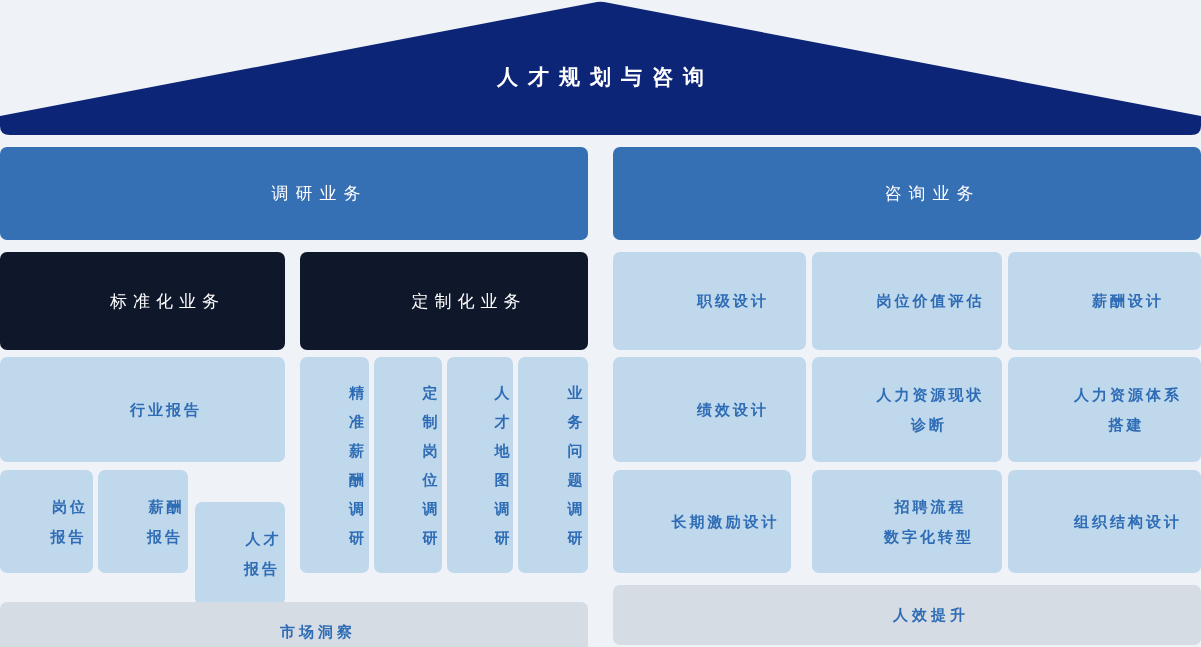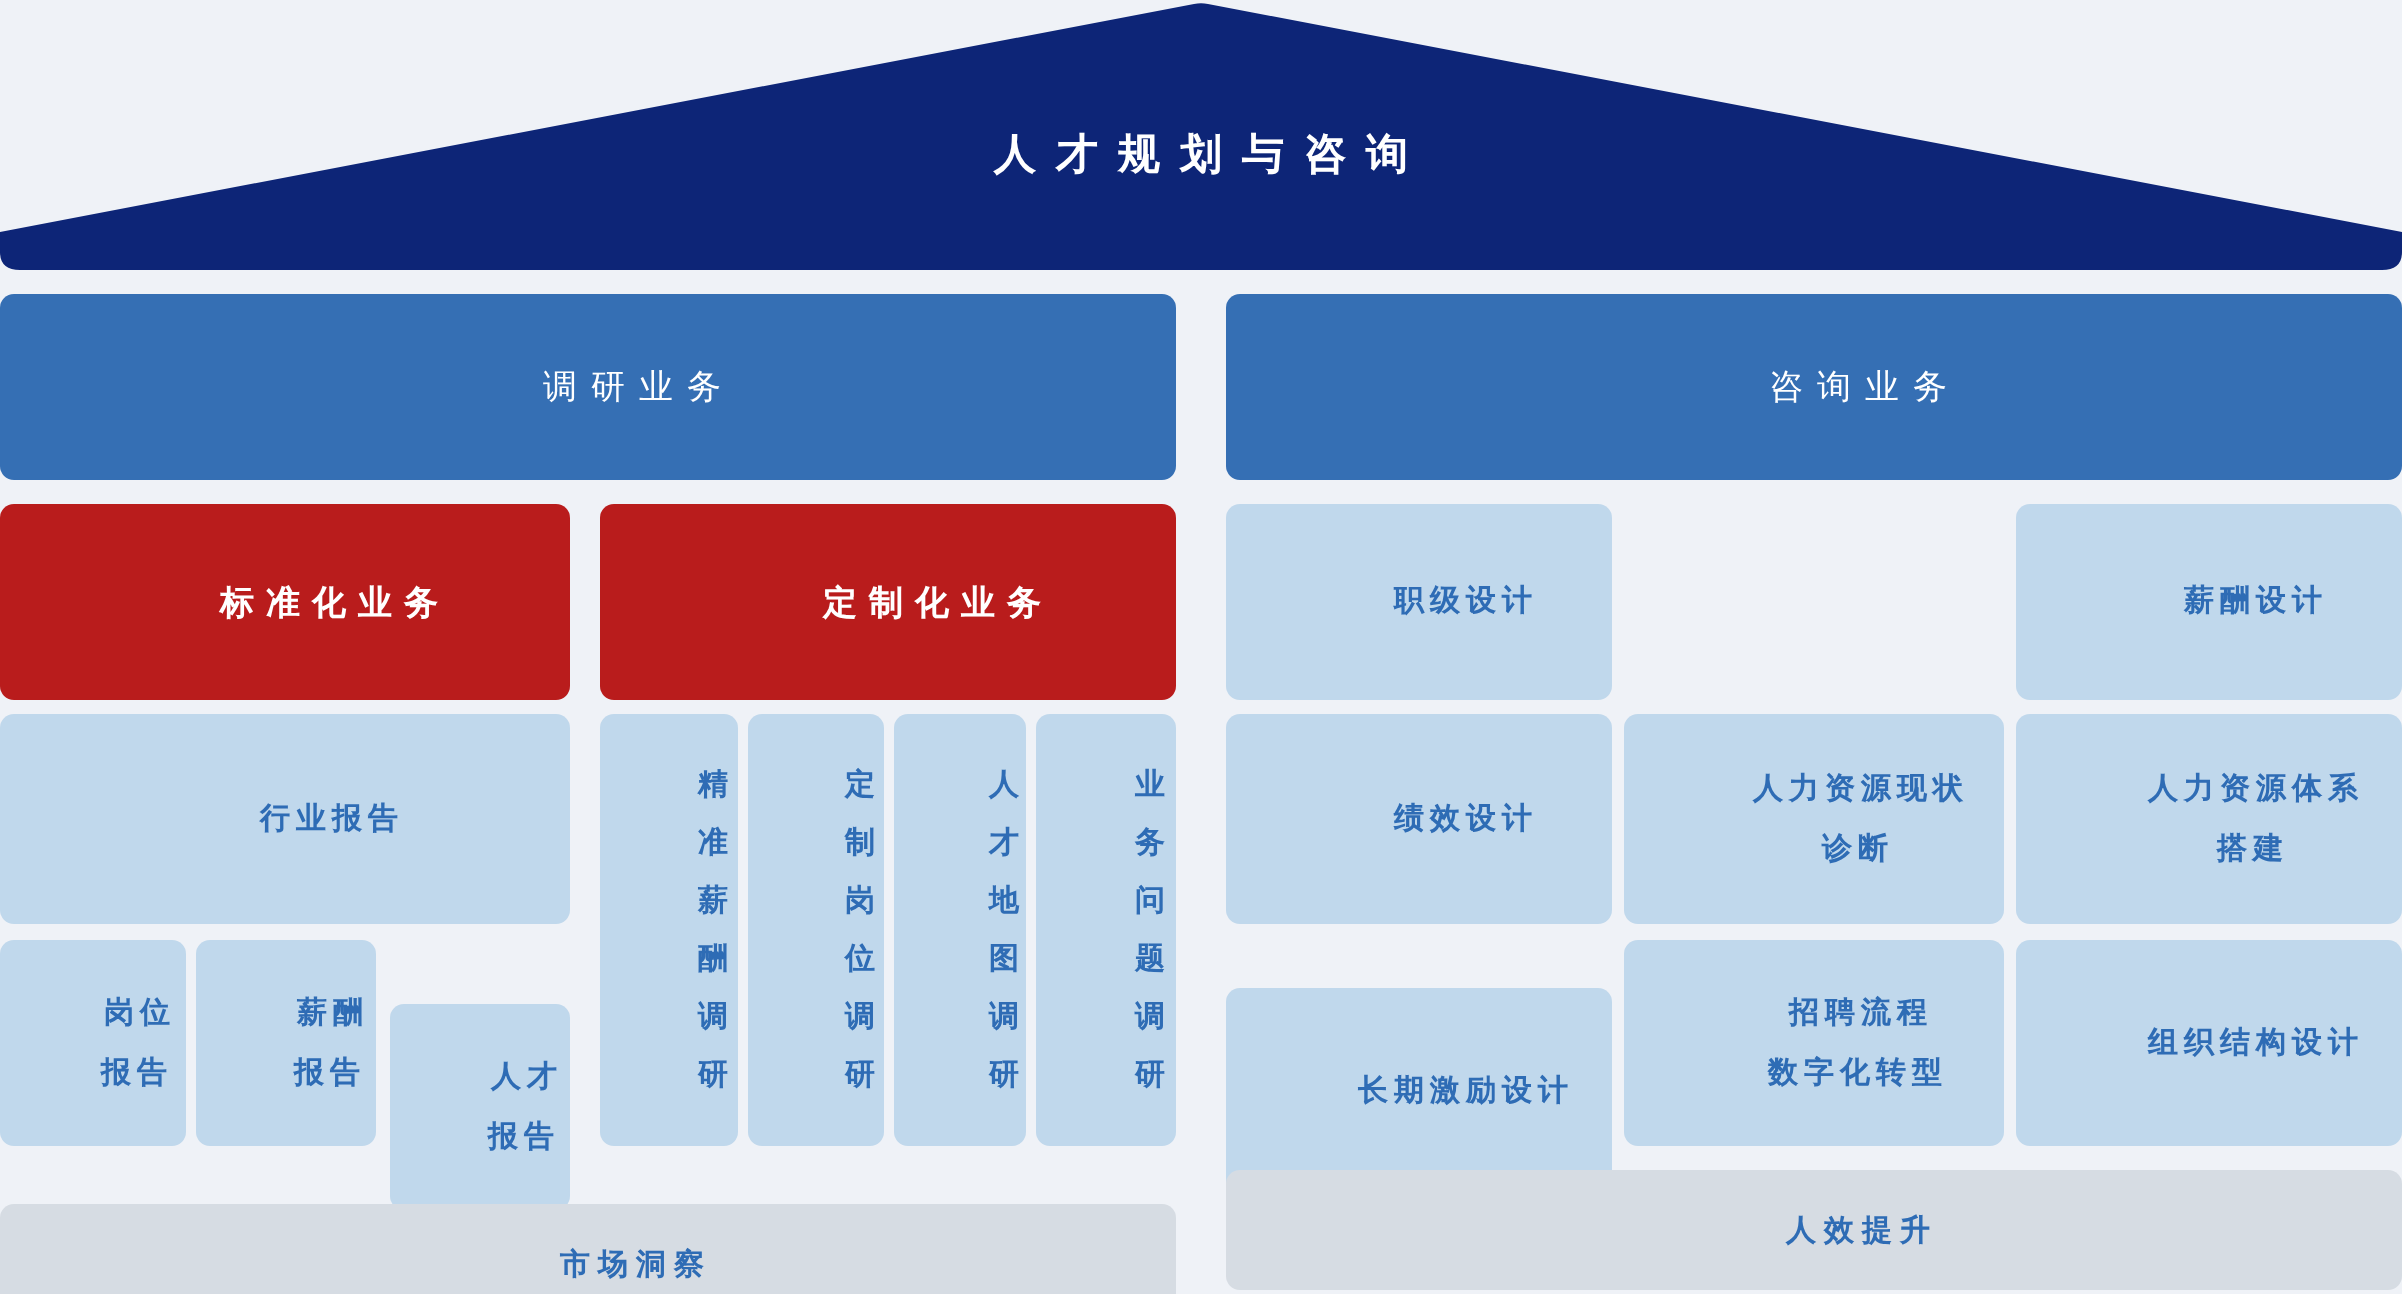--- a/index.html
+++ b/index.html
@@ -50,24 +50,24 @@
   .hdr {
     background: #356fb4;
     color: #ffffff;
     font-size: 17px;
     font-weight: 400;
     letter-spacing: 7px;
     text-indent: 7px;
   }
 
   .sub {
-    background: #b91c1c;
+    background: #0f172a;
     color: #ffffff;
     font-size: 17px;
-    font-weight: 700;
+    font-weight: 400;
     letter-spacing: 6px;
     text-indent: 6px;
   }
 
   .cell {
     background: #c0d8ec;
     color: #2e6cb5;
     font-size: 15px;
     font-weight: 700;
     letter-spacing: 3px;
@@ -141,28 +141,29 @@
 问
 题
 调
 研</div>
 
   <div class="box ftr" style="left:0px; top:602px; width:588px; height:60px;">市场洞察</div>
 
   <div class="box cell" style="left:613px; top:252px; width:193px; height:98px;">职级设计</div>
 
   <div class="box hdr" style="left:613px; top:147px; width:588px; height:93px;">咨询业务</div>
+  <div class="box cell" style="left:812px; top:252px; width:190px; height:98px;">岗位价值评估</div>
   <div class="box cell" style="left:1008px; top:252px; width:193px; height:98px;">薪酬设计</div>
 
   <div class="box cell" style="left:613px; top:357px; width:193px; height:105px;">绩效设计</div>
   <div class="box cell" style="left:812px; top:357px; width:190px; height:105px;">人力资源现状
 诊断</div>
   <div class="box cell" style="left:1008px; top:357px; width:193px; height:105px;">人力资源体系
 搭建</div>
 
-  <div class="box cell" style="left:613px; top:470px; width:193px; height:103px;margin-top:24px;">长期激励设计</div>
+  <div class="box cell" style="left:613px; top:470px; width:178px; height:103px;">长期激励设计</div>
   <div class="box cell" style="left:812px; top:470px; width:190px; height:103px;">招聘流程
 数字化转型</div>
   <div class="box cell" style="left:1008px; top:470px; width:193px; height:103px;">组织结构设计</div>
 
   <div class="box ftr" style="left:613px; top:585px; width:588px; height:60px;">人效提升</div>
 
 </div>
 
 </body></html>

